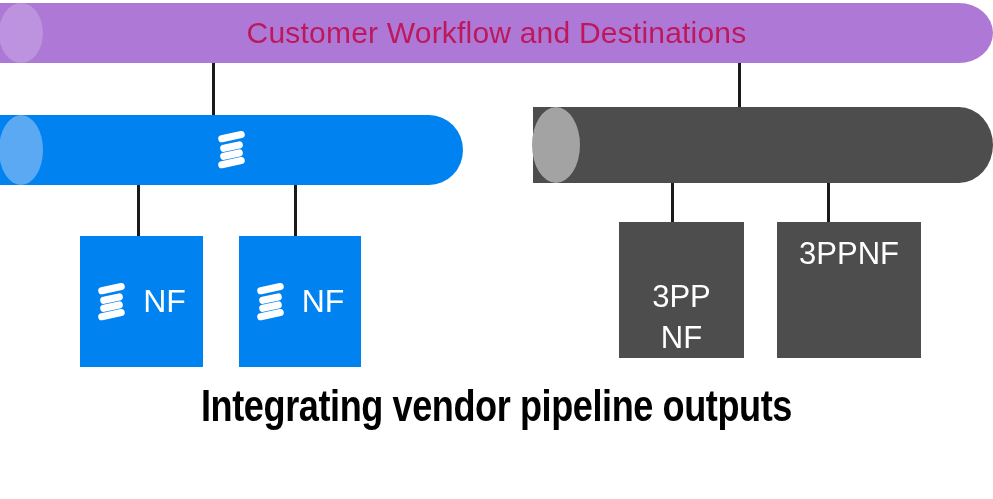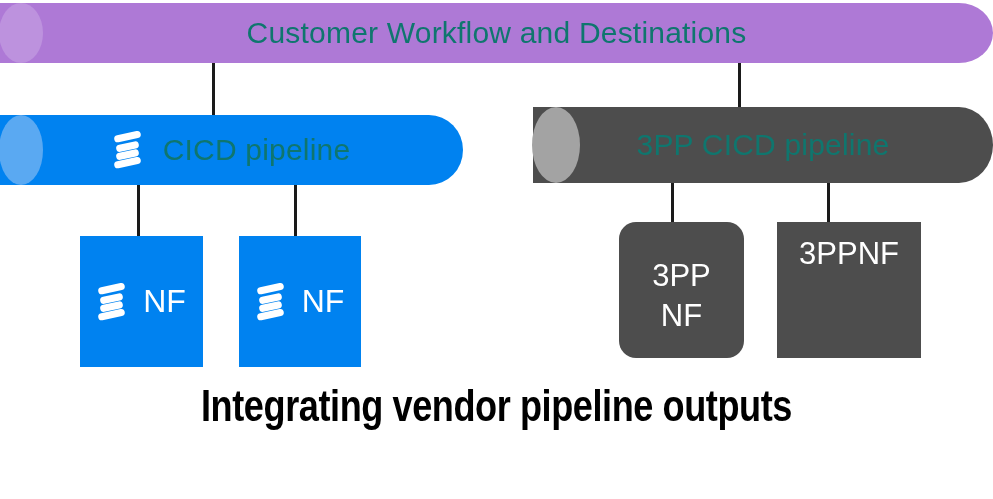--- a/index.html
+++ b/index.html
@@ -41,21 +41,21 @@
     position: absolute;
     left: -1px;
     top: 0;
     bottom: 0;
     width: 44px;
     border-radius: 50%;
   }
   .cyl-label {
     position: relative;
     z-index: 3;
-    color: #0f766e;
+    color: #be185d;
     white-space: nowrap;
     letter-spacing: 0.2px;
   }
 
   #cyl-customer {
     left: 0px;
     top: 3px;
     width: 993px;
     height: 60px;
   }
@@ -170,28 +170,26 @@
       <span class="eri-logo">
         <svg width="30" height="40" viewBox="0 0 30 40" aria-hidden="true">
           <g fill="#ffffff">
             <rect x="1" y="3" width="27" height="7.2" rx="3.6" transform="rotate(-12 14.5 6.6)"></rect>
             <rect x="3" y="13" width="23" height="7.2" rx="3.6" transform="rotate(-12 14.5 16.6)"></rect>
             <rect x="3" y="21" width="23" height="7.2" rx="3.6" transform="rotate(-12 14.5 24.6)"></rect>
             <rect x="1" y="29" width="27" height="7.2" rx="3.6" transform="rotate(-12 14.5 32.6)"></rect>
           </g>
         </svg>
       </span>
-      <span class="cyl-label">CICD pipeline</span>
     </div>
   </div>
 
   <div class="cylinder" id="cyl-3pp">
     <div class="cyl-body"></div>
     <div class="cyl-cap"></div>
-    <div class="cyl-label">3PP CICD pipeline</div>
   </div>
 
   <div class="node-box box-blue" id="box-nf-1">
     <div class="box-inner">
       <span class="eri-logo">
         <svg width="30" height="42" viewBox="0 0 30 40" aria-hidden="true">
           <g fill="#ffffff">
             <rect x="1" y="3" width="27" height="7.2" rx="3.6" transform="rotate(-12 14.5 6.6)"></rect>
             <rect x="3" y="13" width="23" height="7.2" rx="3.6" transform="rotate(-12 14.5 16.6)"></rect>
             <rect x="3" y="21" width="23" height="7.2" rx="3.6" transform="rotate(-12 14.5 24.6)"></rect>
@@ -212,21 +210,21 @@
             <rect x="3" y="13" width="23" height="7.2" rx="3.6" transform="rotate(-12 14.5 16.6)"></rect>
             <rect x="3" y="21" width="23" height="7.2" rx="3.6" transform="rotate(-12 14.5 24.6)"></rect>
             <rect x="1" y="29" width="27" height="7.2" rx="3.6" transform="rotate(-12 14.5 32.6)"></rect>
           </g>
         </svg>
       </span>
       <span class="box-label">NF</span>
     </div>
   </div>
 
-  <div class="node-box box-gray" id="box-3pp-nf" style="align-items:center;border-radius:17px;">
+  <div class="node-box box-gray" id="box-3pp-nf" style="align-items:flex-end;">
     <div class="box-inner" style="margin-top:12px;">
       <span class="box-label">3PP
 NF</span>
     </div>
   </div>
 
   <div class="node-box box-gray" id="box-3ppnf" style="align-items:flex-start;">
     <div class="box-inner" style="margin-top:12px;">
       <span class="box-label">3PPNF</span>
     </div>

